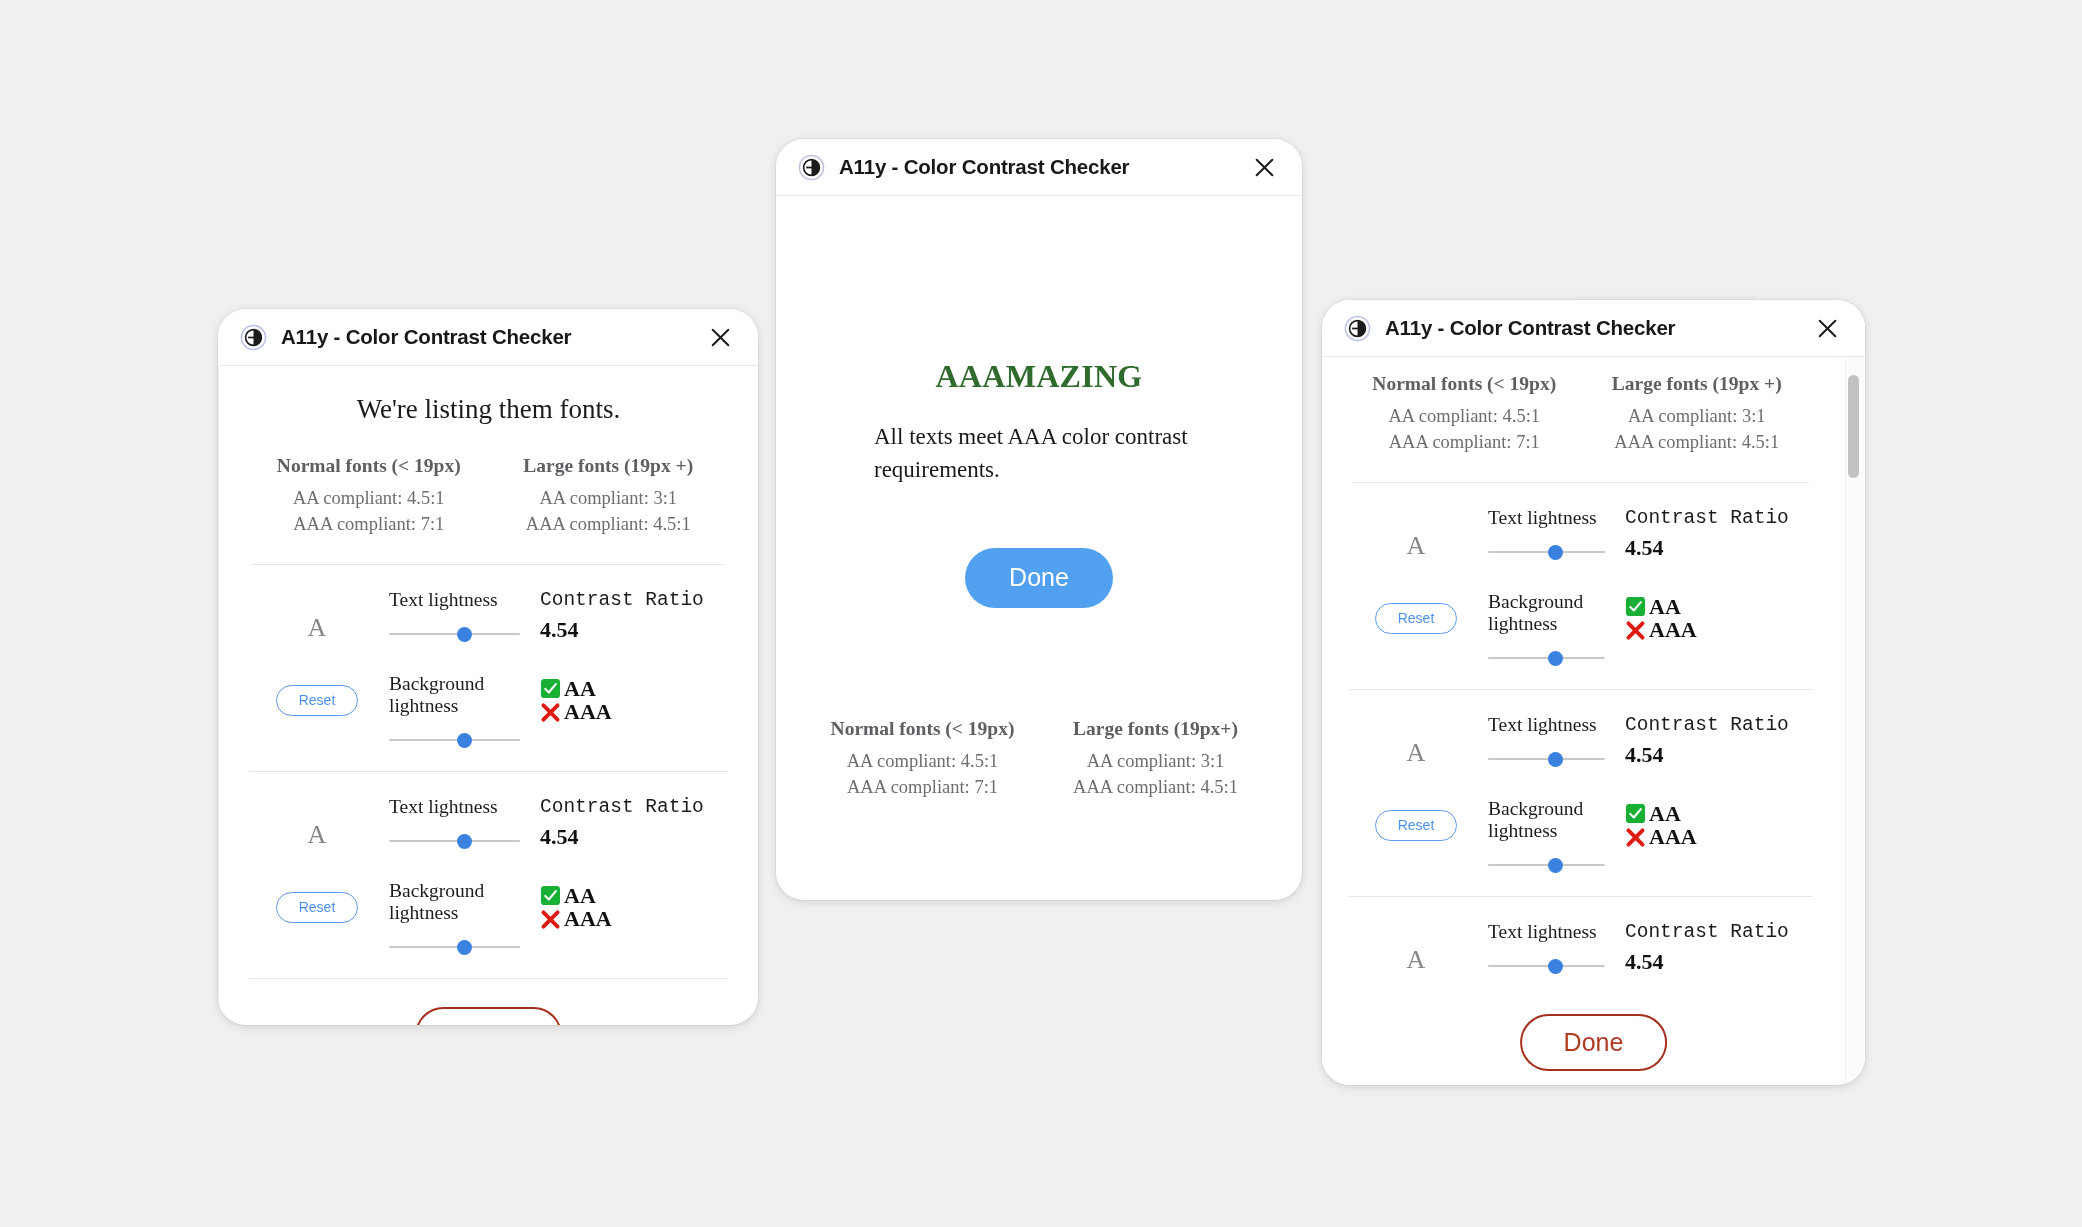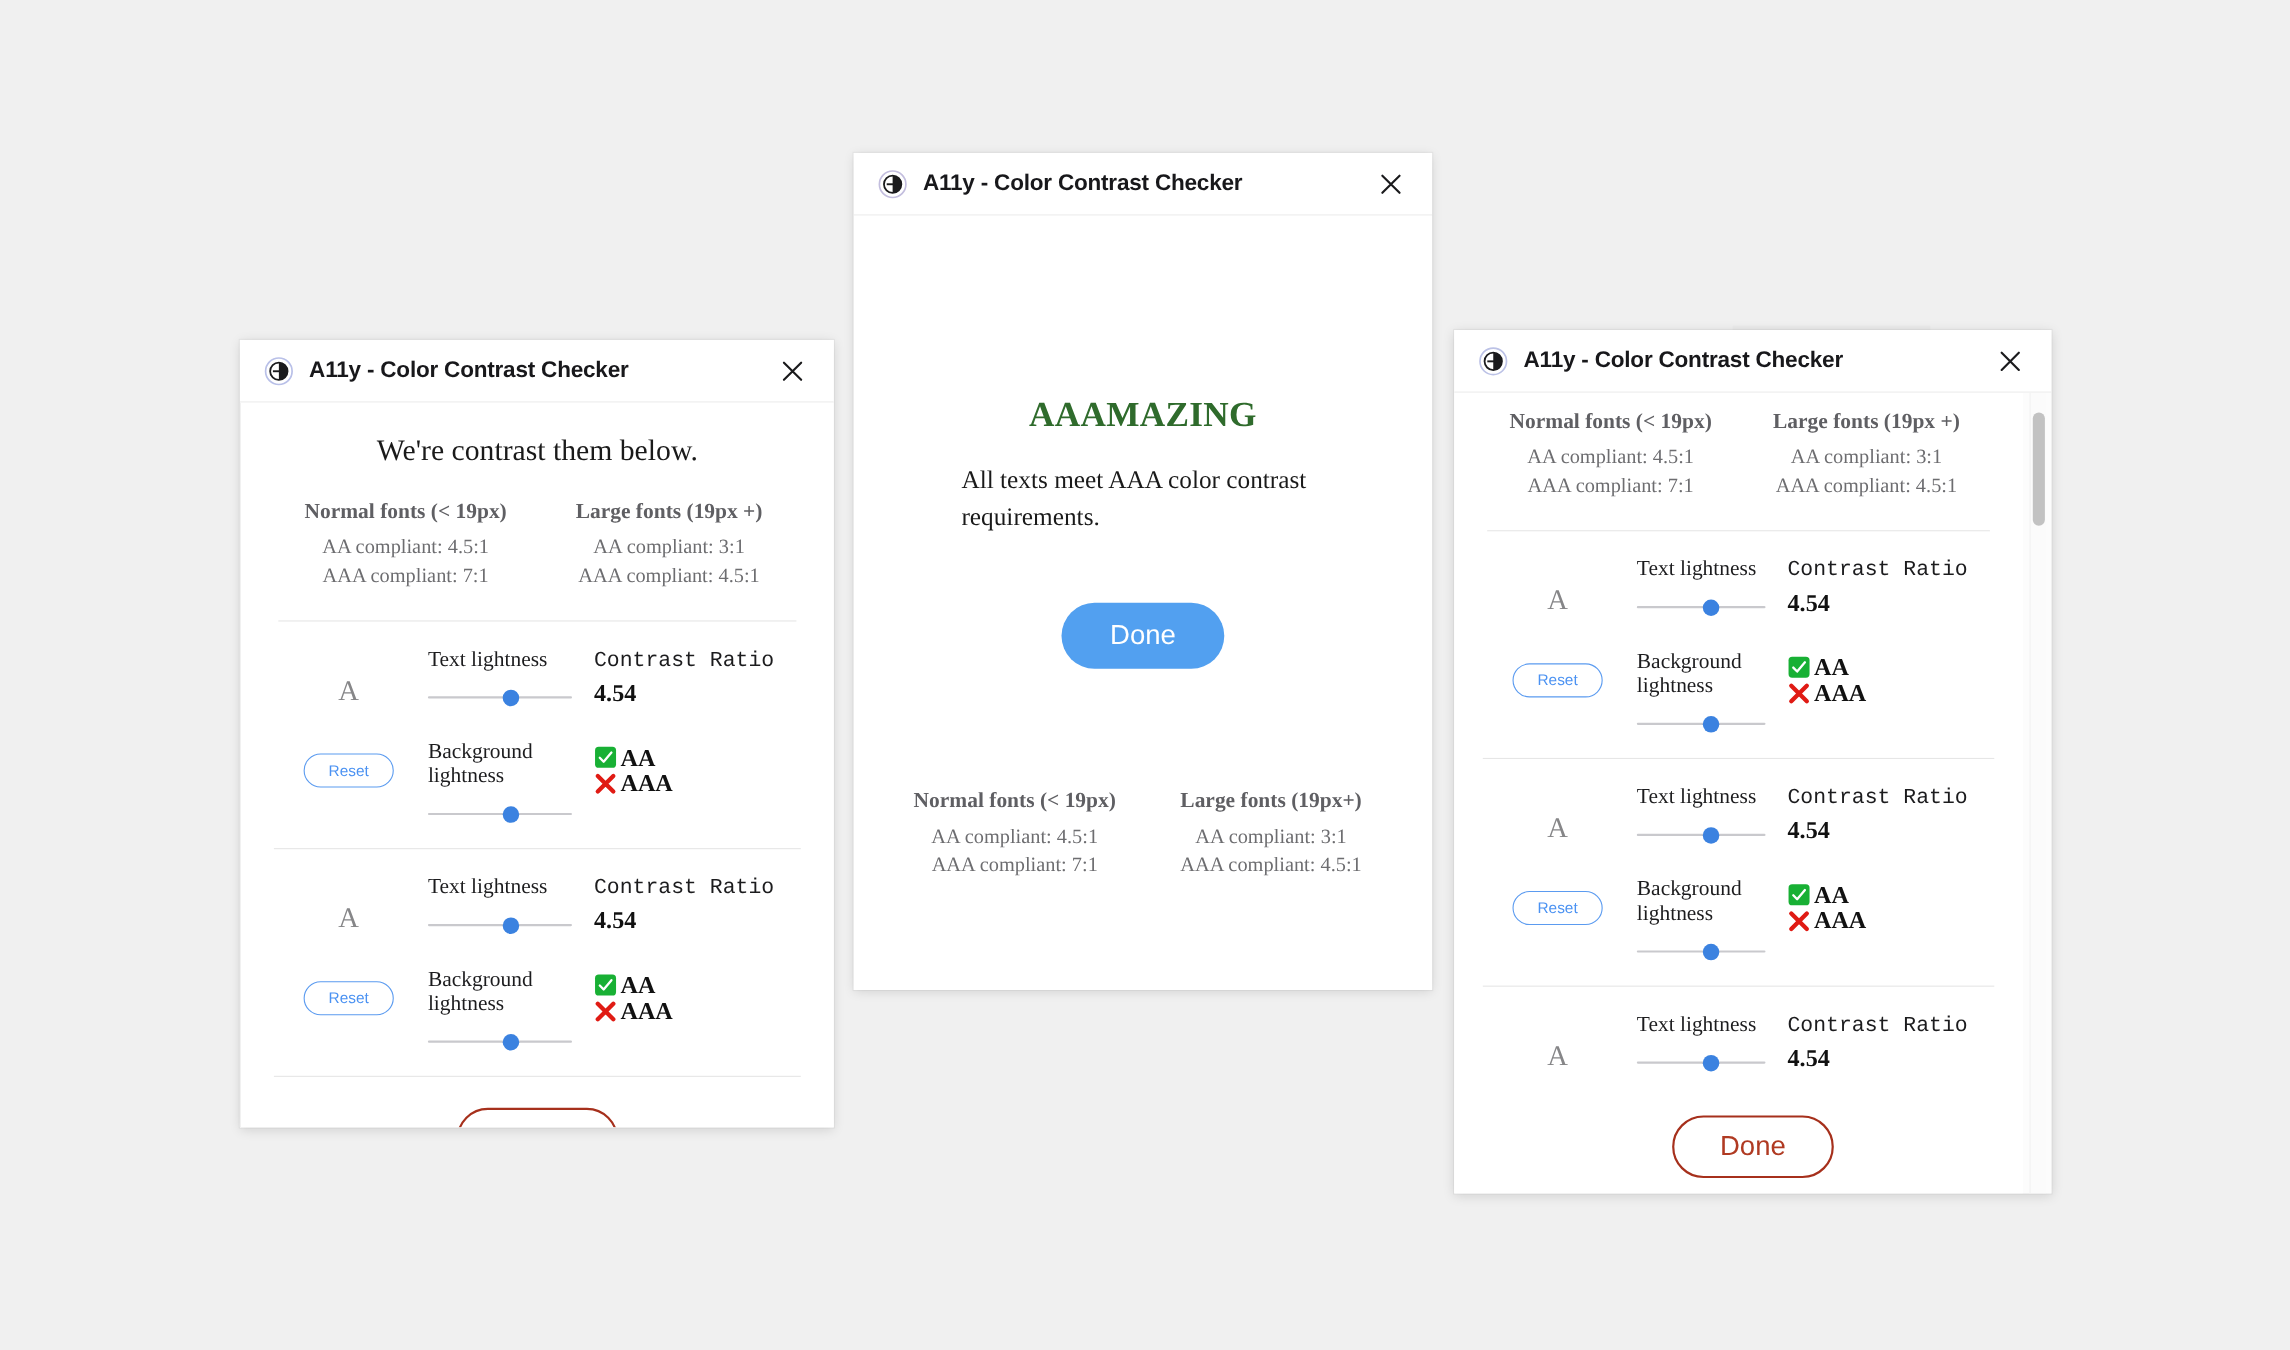--- a/index.html
+++ b/index.html
@@ -19,20 +19,21 @@
     height: 1227px;
     background: #f0f0f0;
   }
 
   
   .dialog {
     position: absolute;
     background: #ffffff;
     box-shadow: 0 2px 10px rgba(0,0,0,0.13), 0 0 0 1px rgba(0,0,0,0.04);
     overflow: hidden;
+    border-radius: 28px;
   }
 
   .titlebar {
     display: flex;
     align-items: center;
     background: #ffffff;
     border-bottom: 1px solid #e8e8e8;
     padding: 0 22px;
     height: 57px;
     flex: 0 0 auto;
@@ -384,21 +385,21 @@
       <span class="close-btn">
         <svg viewBox="0 0 24 24" width="25" height="25">
           <path d="M4.5 4.5 L19.5 19.5 M19.5 4.5 L4.5 19.5" stroke="#1b1b1d" stroke-width="1.9" stroke-linecap="round"></path>
         </svg>
       </span>
     </div>
 
     <div class="dlg-body">
       <div class="scroll-pane">
 
-        <div class="headline">We're contrast them below.</div>
+        <div class="headline">We're listing them fonts.</div>
 
         <div class="legend">
           <div class="legend-col">
             <div class="lg-head">Normal fonts (&lt; 19px)</div>
             <div class="lg-line">AA compliant: 4.5:1</div>
             <div class="lg-line">AAA compliant: 7:1</div>
           </div>
           <div class="legend-col">
             <div class="lg-head">Large fonts (19px +)</div>
             <div class="lg-line">AA compliant: 3:1</div>

